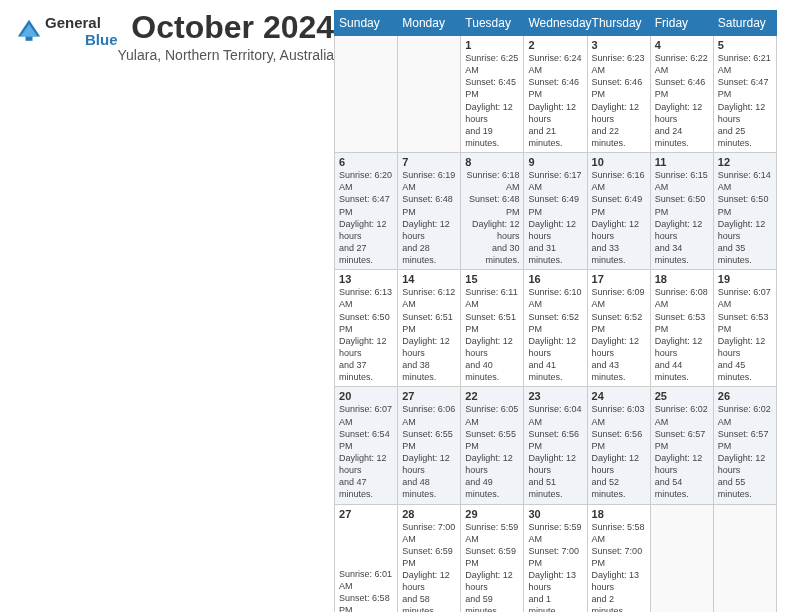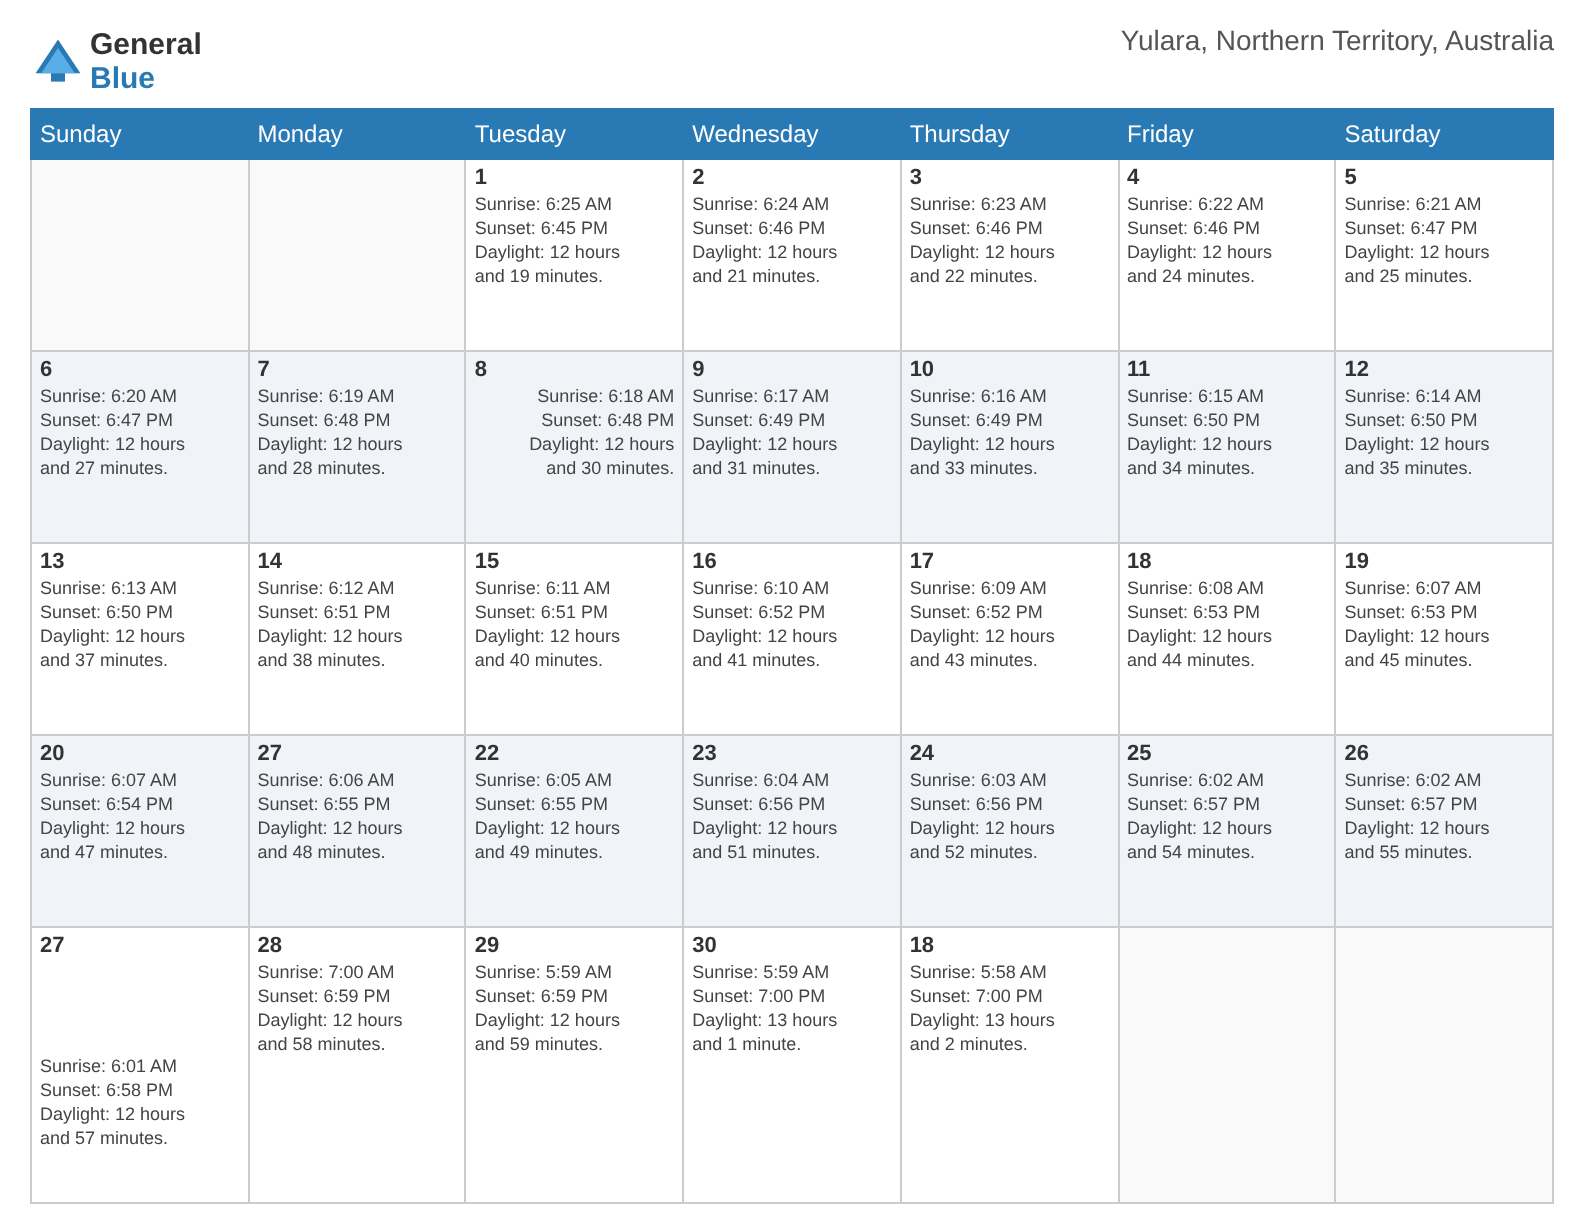--- a/index.html
+++ b/index.html
@@ -8,21 +8,21 @@
       background: #fff;
       width: 792px;
       height: 612px;
       overflow: hidden;
     }
     .page {
       width: 792px;
       height: 612px;
       padding: 10px 15px 10px 15px;
       display: flex;
-      flex-direction: column;
+      flex-direction: row;
     }
     .header {
       display: flex;
       align-items: flex-start;
       justify-content: space-between;
       margin-bottom: 6px;
     }
     .logo {
       display: flex;
       align-items: center;
@@ -97,24 +97,25 @@
 <div class="page">
   <div class="header">
     <div class="logo">
       <svg class="logo-icon" viewBox="0 0 40 40">
         <polygon points="20,4 36,28 4,28" fill="#2979b5"></polygon>
         <polygon points="20,10 32,28 8,28" fill="#5aaee8"></polygon>
         <rect x="15" y="28" width="10" height="6" fill="#2979b5"></rect>
       </svg>
       <div>
         <div style="font-size:15px;font-weight:bold;color:#333;">General</div>
-        <div style="font-size:15px;font-weight:bold;color:#2979b5;">Blue</div>
+        <div style="font-size:15px;font-weight:bold;color:#2979b5;margin-left:40px;">Blue</div>
       </div>
     </div>
     <div class="title-block">
+      <div class="main-title">October 2024</div>
       <div class="subtitle">Yulara, Northern Territory, Australia</div>
     </div>
   </div>
 
   <table class="calendar">
     <thead>
       <tr>
 
       <th>Sunday</th>
           <th>Monday</th>

